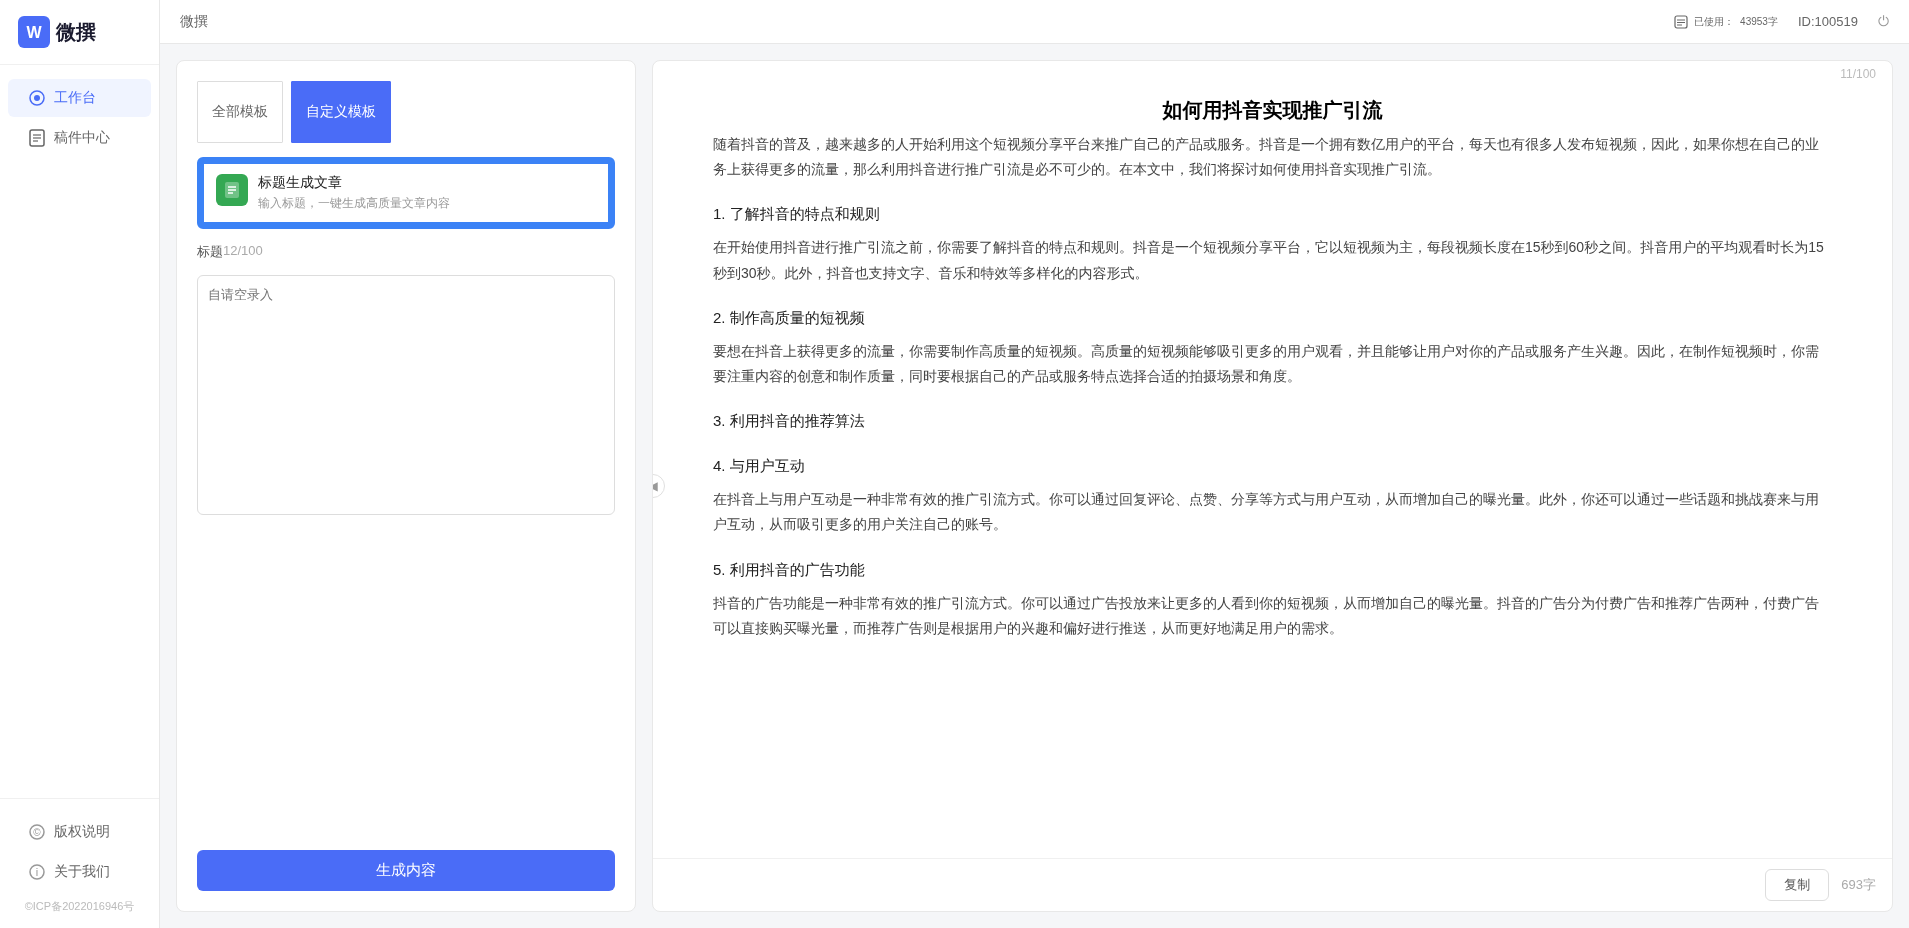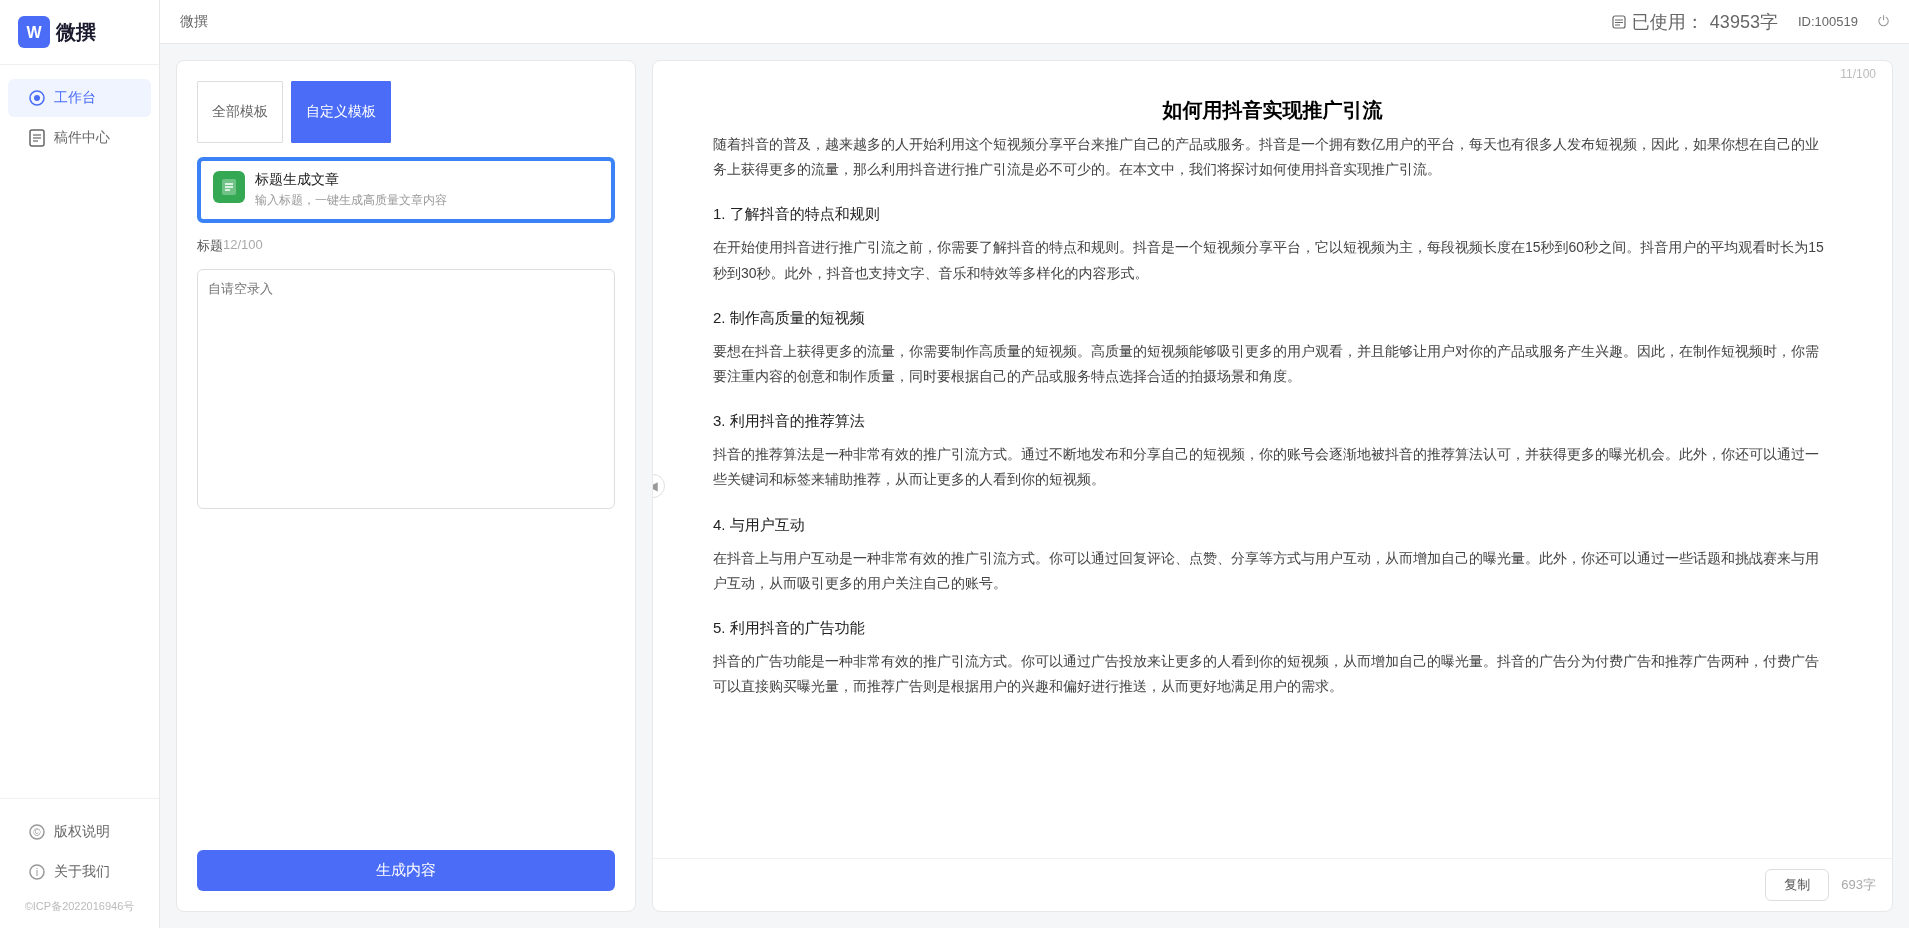--- a/index.html
+++ b/index.html
@@ -73,21 +73,21 @@
       background: #fff;
       border-bottom: 1px solid #e8e8e8;
       display: flex;
       align-items: center;
       padding: 0 20px;
       justify-content: space-between;
       flex-shrink: 0;
     }
     .topbar-title { font-size: 14px; color: #666; }
     .topbar-right { display: flex; align-items: center; gap: 20px; }
-    .topbar-usage { display: flex; align-items: center; gap: 6px; font-size: 18px; color: #666; }
+    .topbar-usage { display: flex; align-items: center; gap: 6px; font-size: 10px; color: #666; }
     .topbar-id { font-size: 13px; color: #666; }
     .topbar-power { color: #999; cursor: pointer; }
 
     
     .content-area {
       flex: 1;
       display: flex;
       overflow: hidden;
       padding: 16px;
       gap: 16px;
@@ -124,21 +124,21 @@
       color: #fff;
       border-color: #4a6cf7;
     }
 
     .template-card {
       display: flex;
       align-items: flex-start;
       gap: 10px;
       padding: 10px 12px;
       border-radius: 6px;
-      border: 4px solid #3b82f6;
+      border: 7px solid #3b82f6;
       cursor: pointer;
       background: #fff;
     }
     .template-card-icon {
       width: 32px;
       height: 32px;
       background: #34a853;
       border-radius: 6px;
       display: flex;
       align-items: center;
@@ -389,21 +389,20 @@
       <div class="article-content">
         <div class="article-title">如何用抖音实现推广引流</div>
         <div class="article-body">
 
         <p>随着抖音的普及，越来越多的人开始利用这个短视频分享平台来推广自己的产品或服务。抖音是一个拥有数亿用户的平台，每天也有很多人发布短视频，因此，如果你想在自己的业务上获得更多的流量，那么利用抖音进行推广引流是必不可少的。在本文中，我们将探讨如何使用抖音实现推广引流。</p>
             <p class="section-heading">1.  了解抖音的特点和规则</p>
             <p>在开始使用抖音进行推广引流之前，你需要了解抖音的特点和规则。抖音是一个短视频分享平台，它以短视频为主，每段视频长度在15秒到60秒之间。抖音用户的平均观看时长为15秒到30秒。此外，抖音也支持文字、音乐和特效等多样化的内容形式。</p>
             <p class="section-heading">2.  制作高质量的短视频</p>
             <p>要想在抖音上获得更多的流量，你需要制作高质量的短视频。高质量的短视频能够吸引更多的用户观看，并且能够让用户对你的产品或服务产生兴趣。因此，在制作短视频时，你需要注重内容的创意和制作质量，同时要根据自己的产品或服务特点选择合适的拍摄场景和角度。</p>
             <p class="section-heading">3.  利用抖音的推荐算法</p>
-            <p>抖音的推荐算法是一种非常有效的推广引流方式。通过不断地发布和分享自己的短视频，你的账号会逐渐地被抖音的推荐算法认可，并获得更多的曝光机会。此外，你还可以通过一些关键词和标签来辅助推荐，从而让更多的人看到你的短视频。</p>
             <p class="section-heading">4.  与用户互动</p>
             <p>在抖音上与用户互动是一种非常有效的推广引流方式。你可以通过回复评论、点赞、分享等方式与用户互动，从而增加自己的曝光量。此外，你还可以通过一些话题和挑战赛来与用户互动，从而吸引更多的用户关注自己的账号。</p>
             <p class="section-heading">5.  利用抖音的广告功能</p>
             <p>抖音的广告功能是一种非常有效的推广引流方式。你可以通过广告投放来让更多的人看到你的短视频，从而增加自己的曝光量。抖音的广告分为付费广告和推荐广告两种，付费广告可以直接购买曝光量，而推荐广告则是根据用户的兴趣和偏好进行推送，从而更好地满足用户的需求。</p>
           </div>
       </div>
       <div class="right-panel-footer">
         <button class="copy-btn">复制</button>
         <span class="word-count">693字</span>
       </div>

